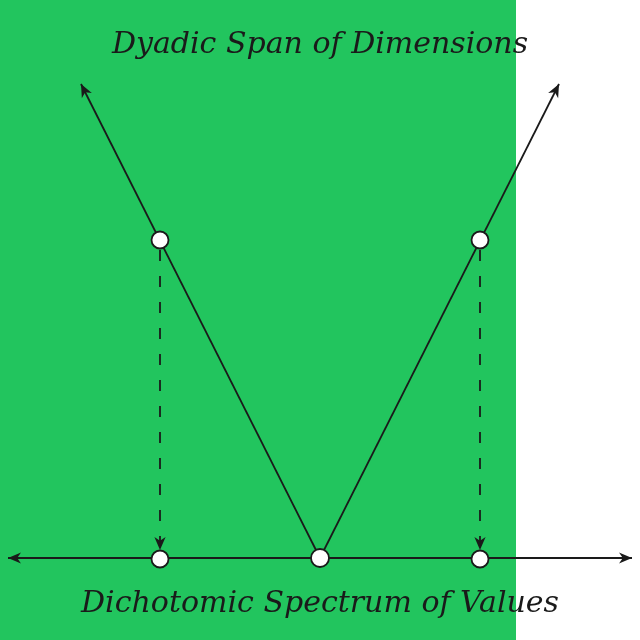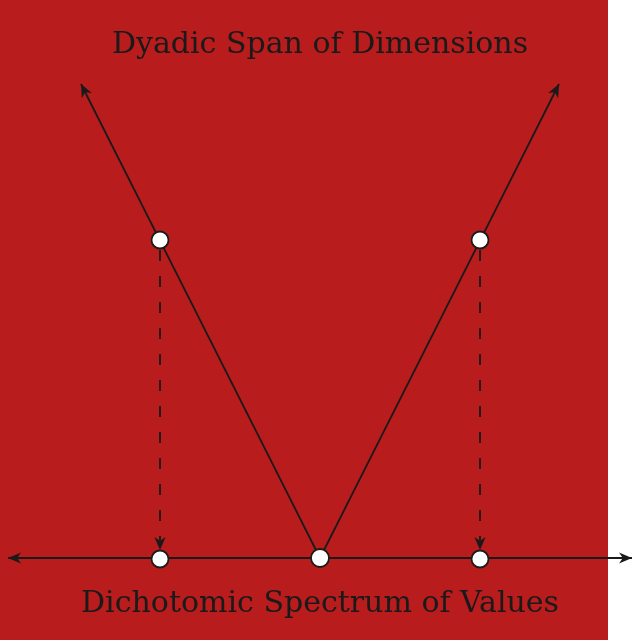--- a/index.html
+++ b/index.html
@@ -5,23 +5,24 @@
   html, body {
     margin: 0;
     padding: 0;
     width: 640px;
     height: 640px;
     background: #ffffff;
     overflow: hidden;
   }
   .canvas {
     position: relative;
-    width: 608px;
+    width: 516px;
     height: 640px;
-    background: #b91c1c;
+    background: #22c55e;
+    font-style: italic;
   }
   svg {
     display: block;
   }
   .diagram-text {
     font-family: "DejaVu Serif", "Liberation Serif", serif;
     font-size: 30px;
     font-weight: 400;
   }
 </style>

